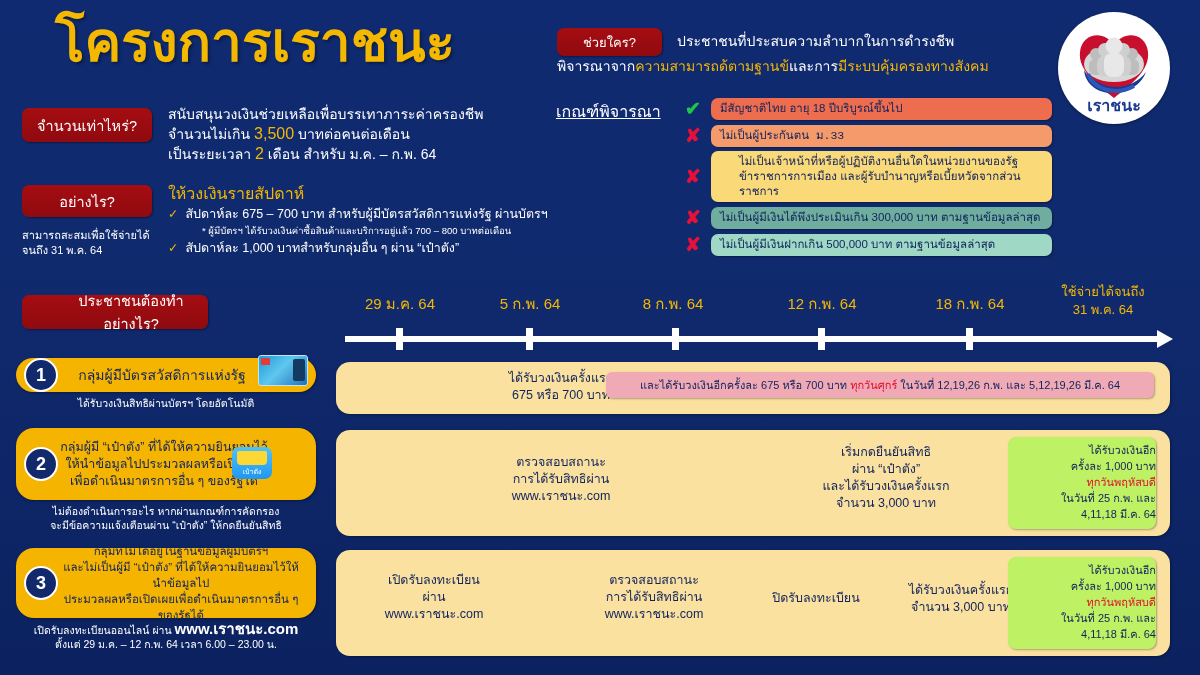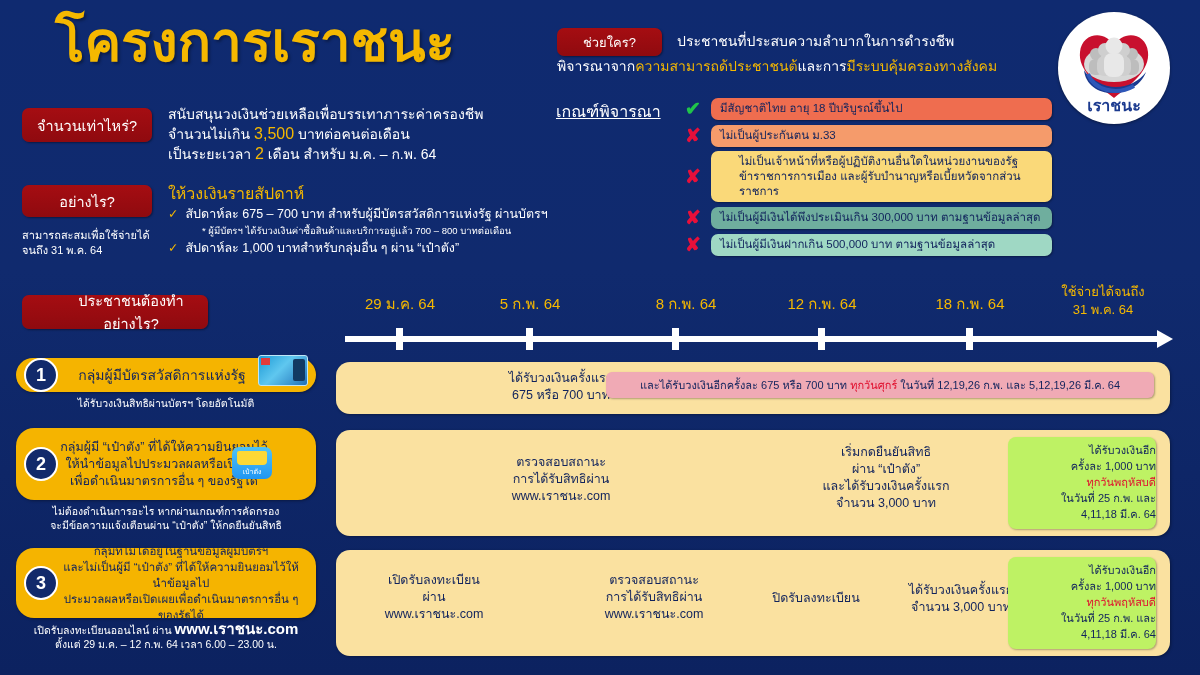--- a/index.html
+++ b/index.html
@@ -230,35 +230,35 @@
       <span class="yellow">✓</span>
       <span>สัปดาห์ละ 1,000 บาทสำหรับกลุ่มอื่น ๆ ผ่าน “เป๋าตัง”</span>
     </div>
   </div>
 
   <div class="abs redtag" style="left:557px; top:28px; width:105px; height:28px; font-size:13px;">ช่วยใคร?</div>
 
   <div class="abs" style="left:677px; top:30px; width:420px; font-size:14px; line-height:22px;">ประชาชนที่ประสบความลำบากในการดำรงชีพ</div>
 
   <div class="abs" style="left:557px; top:55px; width:540px; font-size:14px; line-height:22px;">
-    <span>พิจารณาจาก</span><span class="yellow">ความสามารถด้ประชาชนต้</span><span>และการ</span><span class="yellow">มีระบบคุ้มครองทางสังคม</span>
+    <span>พิจารณาจาก</span><span class="yellow">ความสามารถด้ตามฐานข้</span><span>และการ</span><span class="yellow">มีระบบคุ้มครองทางสังคม</span>
   </div>
 
   <div class="abs underline" style="left:556px; top:99px; font-size:16px;">เกณฑ์พิจารณา</div>
 
   <div class="abs" style="left:682px; top:97px; width:370px;">
 
     <div class="crit-row" style="margin-bottom:4px;">
       <span class="crit-mark mark-ok">✔</span>
       <span class="crit-pill" style="background:#ef6d4f; min-height:22px; display:flex; align-items:center;">มีสัญชาติไทย  อายุ 18 ปีบริบูรณ์ขึ้นไป</span>
     </div>
 
     <div class="crit-row" style="margin-bottom:4px;">
       <span class="crit-mark mark-no">✘</span>
-      <span class="crit-pill" style="background:#f59b6b; min-height:22px; display:flex; align-items:center;">ไม่เป็นผู้ประกันตน  ม.33</span>
+      <span class="crit-pill" style="background:#f59b6b; min-height:22px; display:flex; align-items:center;font-family:Liberation Mono, monospace;">ไม่เป็นผู้ประกันตน  ม.33</span>
     </div>
 
     <div class="crit-row" style="margin-bottom:4px;">
       <span class="crit-mark mark-no">✘</span>
       <span class="crit-pill" style="background:#fad979; white-space:pre-line; min-height:36px; display:flex; align-items:center;padding-left:28px;">ไม่เป็นเจ้าหน้าที่หรือผู้ปฏิบัติงานอื่นใดในหน่วยงานของรัฐ
 ข้าราชการการเมือง และผู้รับบำนาญหรือเบี้ยหวัดจากส่วนราชการ</span>
     </div>
 
     <div class="crit-row" style="margin-bottom:4px;">
       <span class="crit-mark mark-no">✘</span>
@@ -277,21 +277,21 @@
   <div class="abs tl-arrow"></div>
 
   <div class="abs tl-tick" style="left:396px;"></div>
   <div class="abs tl-tick" style="left:526px;"></div>
   <div class="abs tl-tick" style="left:672px;"></div>
   <div class="abs tl-tick" style="left:818px;"></div>
   <div class="abs tl-tick" style="left:966px;"></div>
 
   <div class="abs tl-date" style="left:325px;">29 ม.ค. 64</div>
   <div class="abs tl-date" style="left:455px;">5 ก.พ. 64</div>
-  <div class="abs tl-date" style="left:611px;">8 ก.พ. 64</div>
+  <div class="abs tl-date" style="left:598px;">8 ก.พ. 64</div>
   <div class="abs tl-date" style="left:747px;">12 ก.พ. 64</div>
   <div class="abs tl-date" style="left:895px;">18 ก.พ. 64</div>
 
   <div class="abs tl-end" style="left:1038px;">
     <div>ใช้จ่ายได้จนถึง</div>
     <div>31 พ.ค. 64</div>
   </div>
 
   <div class="ycard c1" style="left:16px; top:358px; width:300px; height:34px;">
     <span style="padding-right:42px;">กลุ่มผู้มีบัตรสวัสดิการแห่งรัฐ</span>

